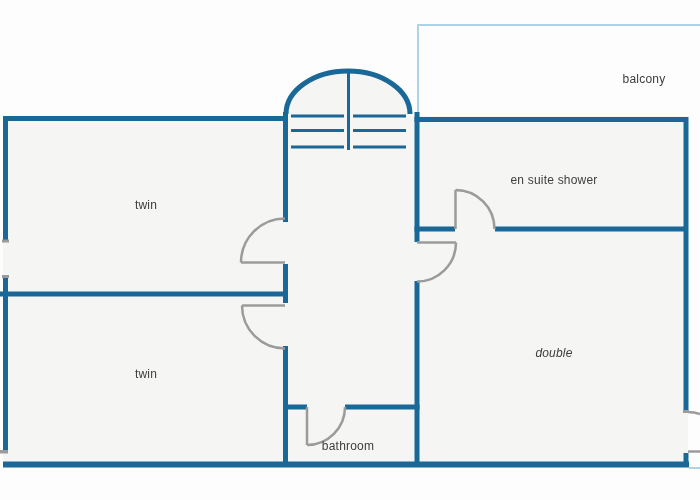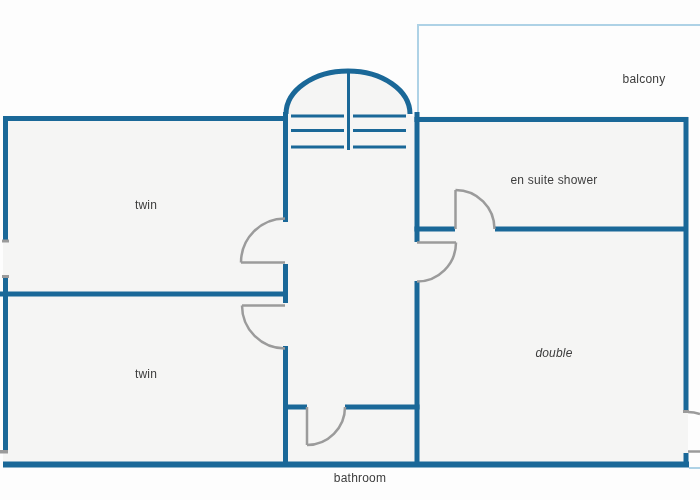--- a/index.html
+++ b/index.html
@@ -19,21 +19,21 @@
   .room-label{
     position:absolute;transform:translate(-50%,-50%);
     color:var(--label-text,#3d3d3d);font-size:12px;line-height:1.05;
     text-align:center;white-space:nowrap;letter-spacing:.2px;
   }
   .room-label.wrap{white-space:normal;width:92px;}
   .lbl-twin-top{left:146px;top:205px;}
   .lbl-twin-bottom{left:146px;top:374px;}
   .lbl-ensuite{left:554px;top:174px;margin-top:6px;}
   .lbl-double{left:554px;top:353px;font-style:italic;}
-  .lbl-bathroom{left:360px;top:446px;margin-top:32px;}
+  .lbl-bathroom{left:348px;top:446px;}
   .lbl-balcony{left:644px;top:79px;}
 </style>
 </head>
 <body>
 
 <div id="stage">
 
   <svg id="plan-svg" width="700" height="500" viewBox="0 0 700 500">
 
     <path class="roomfill" d="M3,116 H688 V462 H3 Z"></path>

